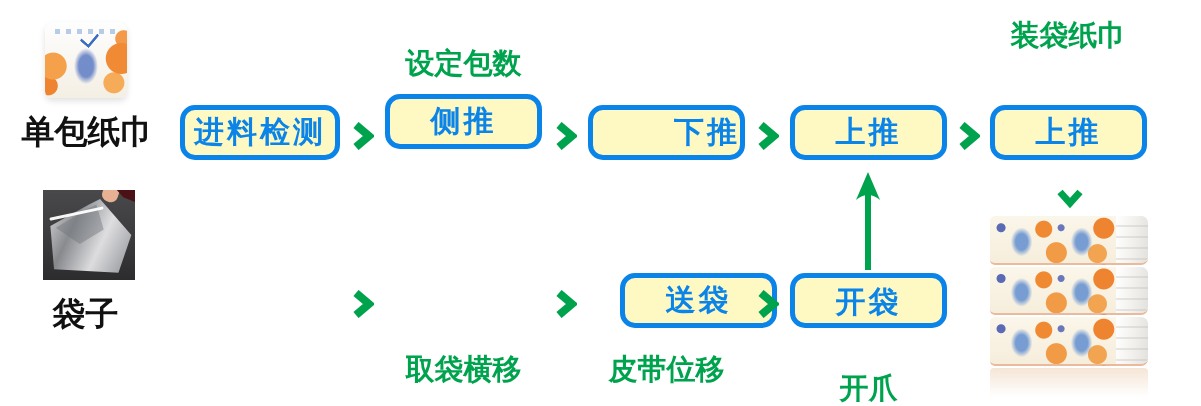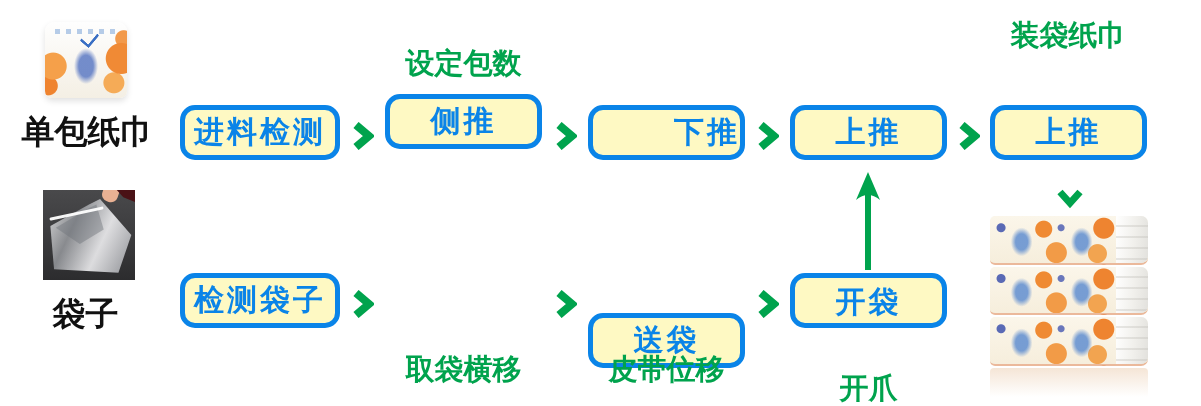--- a/index.html
+++ b/index.html
@@ -195,24 +195,21 @@
 
   <div class="photo bag-photo">
     <div class="bag-shape"></div>
     <div class="bag-opening"></div>
     <div class="bag-fold"></div>
     <div class="hand"></div>
     <div class="sleeve"></div>
   </div>
   <div class="row-label" style="left:38px;top:292px;width:95px;">袋子</div>
 
-  <div class="box" style="left:180px;top:273px;width:160px;">
-    <span>检测袋子</span>
-  </div>
-  <div class="box" style="left:588px;top:273px;width:157px;margin-top:40px;">
+  <div class="box" style="left:620px;top:273px;width:157px;">
     <span>送袋</span>
   </div>
   <div class="box" style="left:790px;top:273px;width:157px;align-items:flex-end;">
     <span>开袋</span>
   </div>
 
   <div class="icon" style="left:352px;top:290px;">
     <svg width="22" height="28" viewBox="0 0 22 28">
         <path d="M4 3 L17 14 L4 25" fill="none" stroke="currentColor" stroke-width="8"></path>
       </svg>

